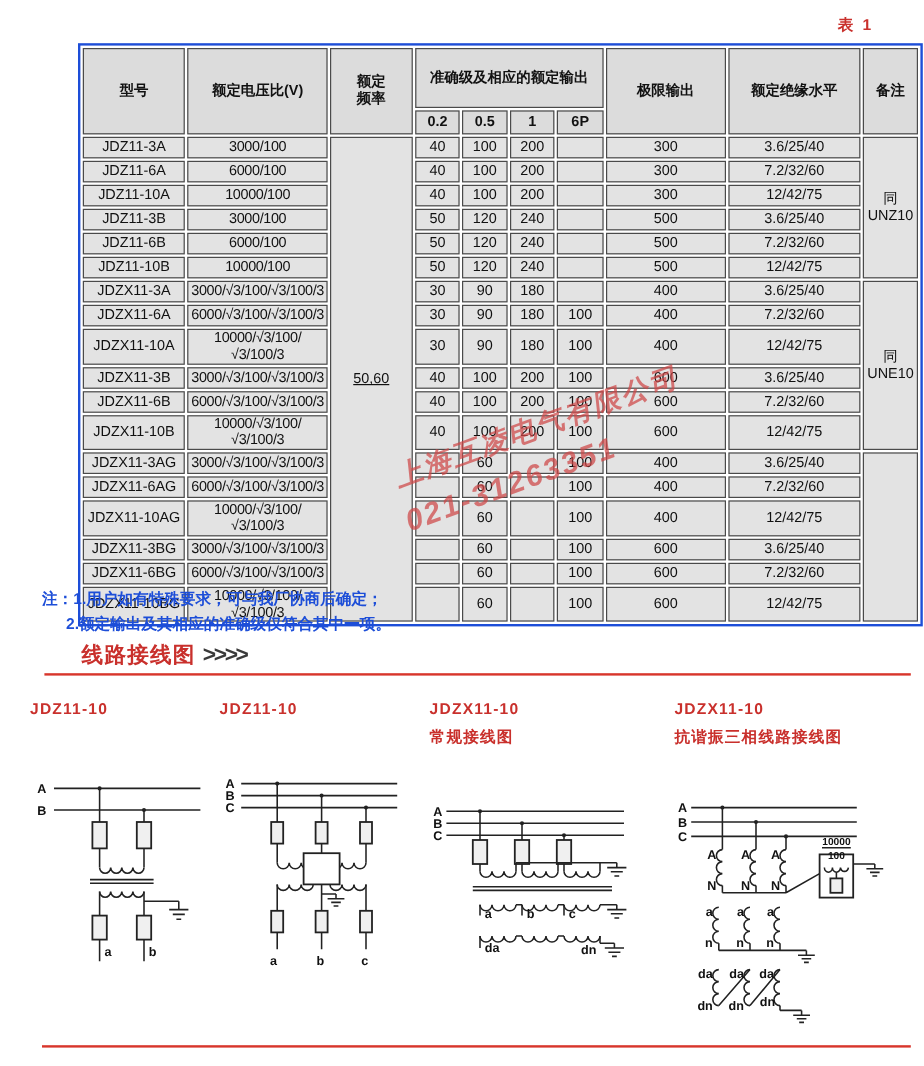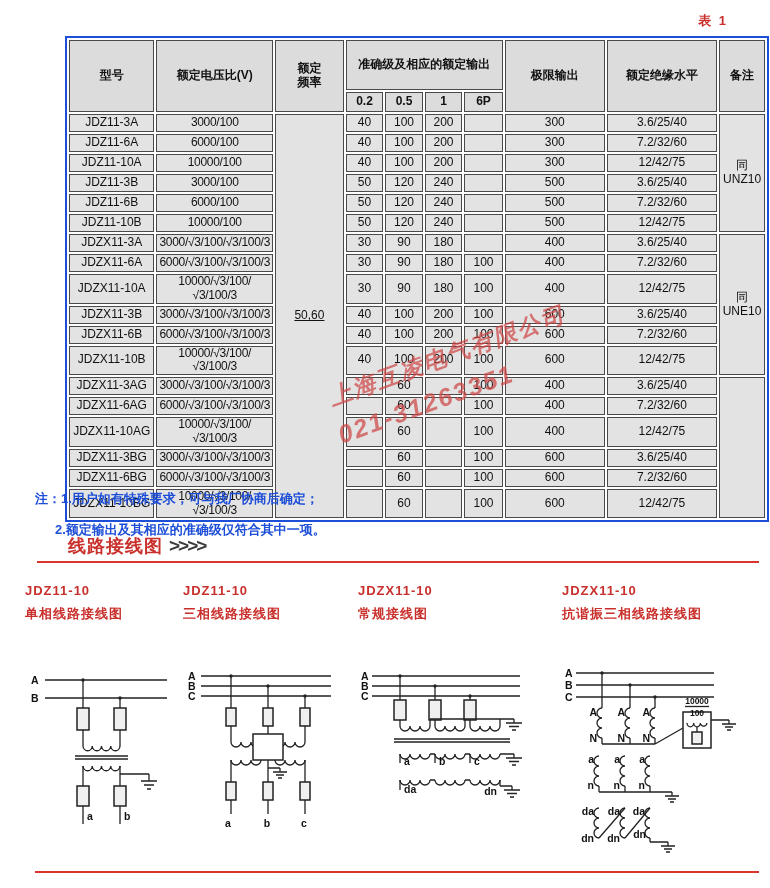--- a/index.html
+++ b/index.html
@@ -15,21 +15,21 @@
              padding:0 2px;font-size:12px;line-height:1.15;overflow:hidden;}
   table.spec th{background:#dcdcdc;font-weight:bold;}
   tr.hrow1 th{height:48px;}
   tr.hrow2 th{height:18px;font-weight:bold;}
   table.spec td{height:16px;font-weight:normal;}
   td.ratio{font-size:10.5px;letter-spacing:-0.3px;}
   td.remark{font-size:11px;}
   td.freq{font-size:12px;text-decoration:underline;}
   
   .notes{position:absolute;left:28px;top:488px;font-size:13px;font-weight:bold;line-height:1.65;color:#1d4ed8;text-align:center;}
-  .notes .l2{padding-left:27px;margin-top:10px;}
+  .notes .l2{padding-left:27px;}
   
   .sec-head{position:absolute;left:28px;top:534px;font-size:18px;font-weight:bold;color:#c9302c;letter-spacing:1px;margin-left:40px;}
   .sec-head .arrows{color:#3a3a3a;font-weight:bold;letter-spacing:-2px;margin-left:6px;font-size:19px;}
   .rule{position:absolute;height:2px;background:#d8352b;}
   .rule1{left:37px;top:561px;width:722px;}
   .rule2{left:35px;top:871px;width:724px;}
   
   .diag{position:absolute;top:580px;}
   .diag .dtitle{color:#c9302c;font-size:13px;font-weight:bold;line-height:1.75;letter-spacing:1px;}
   .d1{left:25px;width:160px;}
@@ -286,21 +286,20 @@
     <div class="l1">注：1.用户如有特殊要求，可与我厂协商后确定；</div>
     <div class="l2">2.额定输出及其相应的准确级仅符合其中一项。</div>
   </div>
 
   <div class="sec-head"><span>线路接线图</span><span class="arrows">&gt;&gt;&gt;&gt;</span></div>
   <div class="rule rule1"></div>
 
   <div class="diag d1">
     <div class="dtitle">
       <div>JDZ11-10</div>
-      <div>单相线路接线图</div>
     </div>
     <svg width="150" height="170" viewBox="0 0 150 170">
       <path class="wire" d="M20,18 H142 M20,36 H142"></path>
       <circle class="dot" cx="58" cy="18" r="1.7"></circle>
         <circle class="dot" cx="95" cy="36" r="1.7"></circle>
       <path class="wire" d="M58,18 V46 M95,36 V46"></path>
       <rect class="fuse" x="52" y="46" width="12" height="22"></rect>
       <rect class="fuse" x="89" y="46" width="12" height="22"></rect>
       <path class="wire" d="M58,68 V84 M95,68 V84"></path>
       <path class="wire" d="M58,84 a4.63,5 0 0 0 9.25,0 a4.63,5 0 0 0 9.25,0 a4.63,5 0 0 0 9.25,0 a4.63,5 0 0 0 9.25,0"></path>
@@ -314,21 +313,20 @@
       <text x="6" y="22">A</text>
       <text x="6" y="40">B</text>
       <text x="62" y="158">a</text>
       <text x="99" y="158">b</text>
     </svg>
   </div>
 
   <div class="diag d2">
     <div class="dtitle">
       <div>JDZ11-10</div>
-      <div>三相线路接线图</div>
     </div>
     <svg width="160" height="170" viewBox="0 0 160 170">
       <path class="wire" d="M18,14 H148 M18,24 H148 M18,34 H148"></path>
       <circle class="dot" cx="48" cy="14" r="1.7"></circle>
         <circle class="dot" cx="85" cy="24" r="1.7"></circle>
         <circle class="dot" cx="122" cy="34" r="1.7"></circle>
       <path class="wire" d="M48,14 V46 M85,24 V46 M122,34 V46"></path>
       <rect class="fuse" x="43" y="46" width="10" height="18"></rect>
       <rect class="fuse" x="80" y="46" width="10" height="18"></rect>
       <rect class="fuse" x="117" y="46" width="10" height="18"></rect>

